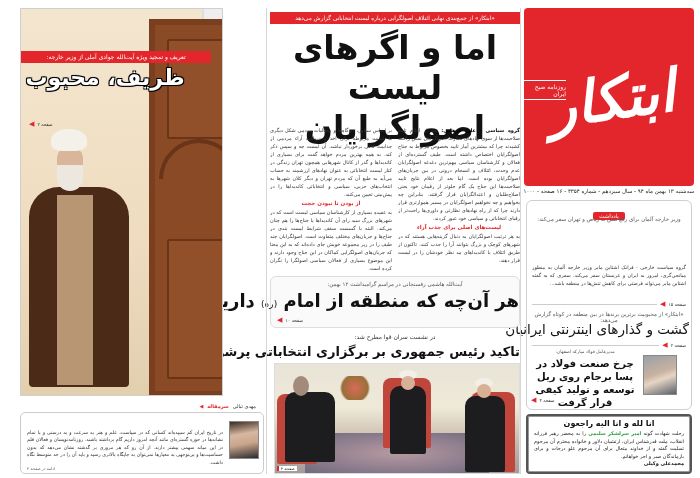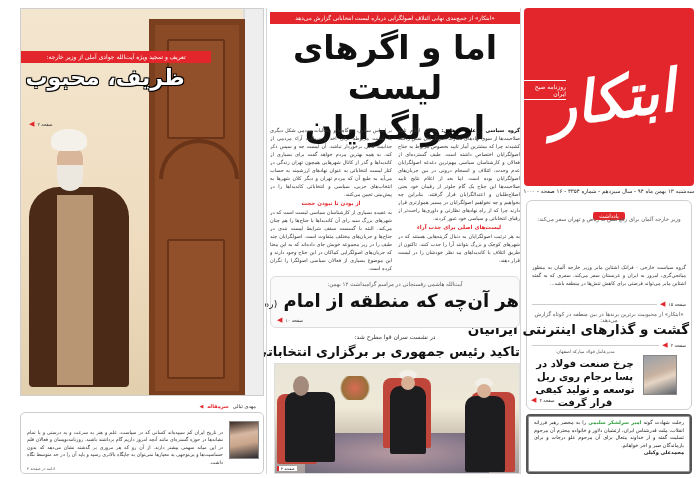--- a/index.html
+++ b/index.html
@@ -55,21 +55,21 @@
     .rb-body { position: absolute; top: 62px; left: 5px; right: 5px; height: 36px; overflow: hidden; }
     .page-ref {
       font-size: 4.5px; color: #333; display: flex; align-items: center; gap: 3px;
     }
     .page-ref .arrow { color: #e3262b; font-size: 7px; line-height: 1; }
     .page-ref .line { flex: 1; height: 1px; background: #ccc; }
     .rb-ref1 { position: absolute; top: 100px; left: 5px; right: 5px; direction: ltr; }
     .rb-kicker2 { position: absolute; top: 110px; left: 4px; right: 4px; }
     .rb-head2 {
       position: absolute; top: 120px; left: 2px; right: 2px;
-      font-size: 13.5px; font-weight: bold; text-align: center; white-space: nowrap;
+      font-size: 13.5px; font-weight: normal; text-align: center; white-space: nowrap;
     }
     .rb-ref2 { position: absolute; top: 141px; left: 5px; right: 5px; direction: ltr; }
     .rb-story3 { position: absolute; top: 148px; left: 4px; right: 12px; height: 58px; }
     .rb-story3 .thumb {
       position: absolute; right: 2px; top: 6px; width: 34px; height: 40px;
       background: linear-gradient(160deg, #9aa0a8 0%, #c8b2a0 45%, #e6d5c5 60%, #5b6168 100%);
       border: 1px solid #888;
     }
     .rb-story3 .kick { position: absolute; top: 0; right: 40px; left: 0; font-size: 4.5px; color: #555; text-align: center; }
     .rb-story3 .head {
@@ -135,21 +135,21 @@
     .head-s { position: absolute; background: #d7b096; border-radius: 50%; }
     .flowers { position: absolute; background: radial-gradient(circle, #d86b55 0%, #9a6f3a 60%, transparent 70%); }
     .photo-ref {
       position: absolute; left: 2px; bottom: 2px; background: #fff; font-size: 4px;
       padding: 0 2px; border-left: 2px solid #e3262b; direction: ltr;
     }
 
     
     .col-left { position: absolute; left: 20px; top: 8px; width: 244px; height: 466px; }
     .cover-photo {
-      position: absolute; left: 0; top: 0; width: 244px; height: 388px;
+      position: absolute; left: 0; top: 0; width: 203px; height: 388px;
       background: linear-gradient(180deg, #f3e6cf 0%, #efdcbf 60%, #e2cfae 100%);
       border: 1px solid #cfcfcf; overflow: hidden;
     }
     .arch {
       position: absolute; left: -20px; top: -30px; width: 280px; height: 80px;
       border: 10px solid #f4f4f4; border-radius: 50% 50% 0 0; border-bottom: none;
     }
     .doorframe { position: absolute; right: 0; top: 0; width: 20px; height: 100%; background: #eeeeee; border-left: 2px solid #ddd; }
     .door {
       position: absolute; left: 128px; top: 10px; width: 96px; height: 378px;
@@ -254,20 +254,21 @@
         <div class="kick">مدیرعامل فولاد مبارکه اصفهان:</div>
         <div class="head">چرخ صنعت فولاد در پسا برجام روی ریل توسعه و تولید کیفی قرار گرفت</div>
         <div class="ref page-ref">
           <span class="arrow">◀</span>
           <span>صفحه ۴</span>
         </div>
       </div>
     </div>
 
     <div class="obit">
+      <div class="title">انا لله و انا الیه راجعون</div>
       <div class="text">
         <span>رحلت شهادت گونه</span>
         <span class="green">امیر سرلشکر سلیمی</span>
         <span>را به محضر رهبر فرزانه انقلاب، ملت قدرشناس ایران، ارتشیان دلاور و خانواده محترم آن مرحوم تسلیت گفته و از خداوند متعال برای آن مرحوم علو درجات و برای بازماندگان صبر و اجر خواهانم.</span>
       </div>
       <div class="signer">محمدعلی وکیلی</div>
     </div>
   </div>
 
   <div class="divider-v" style="left:520px"></div>

